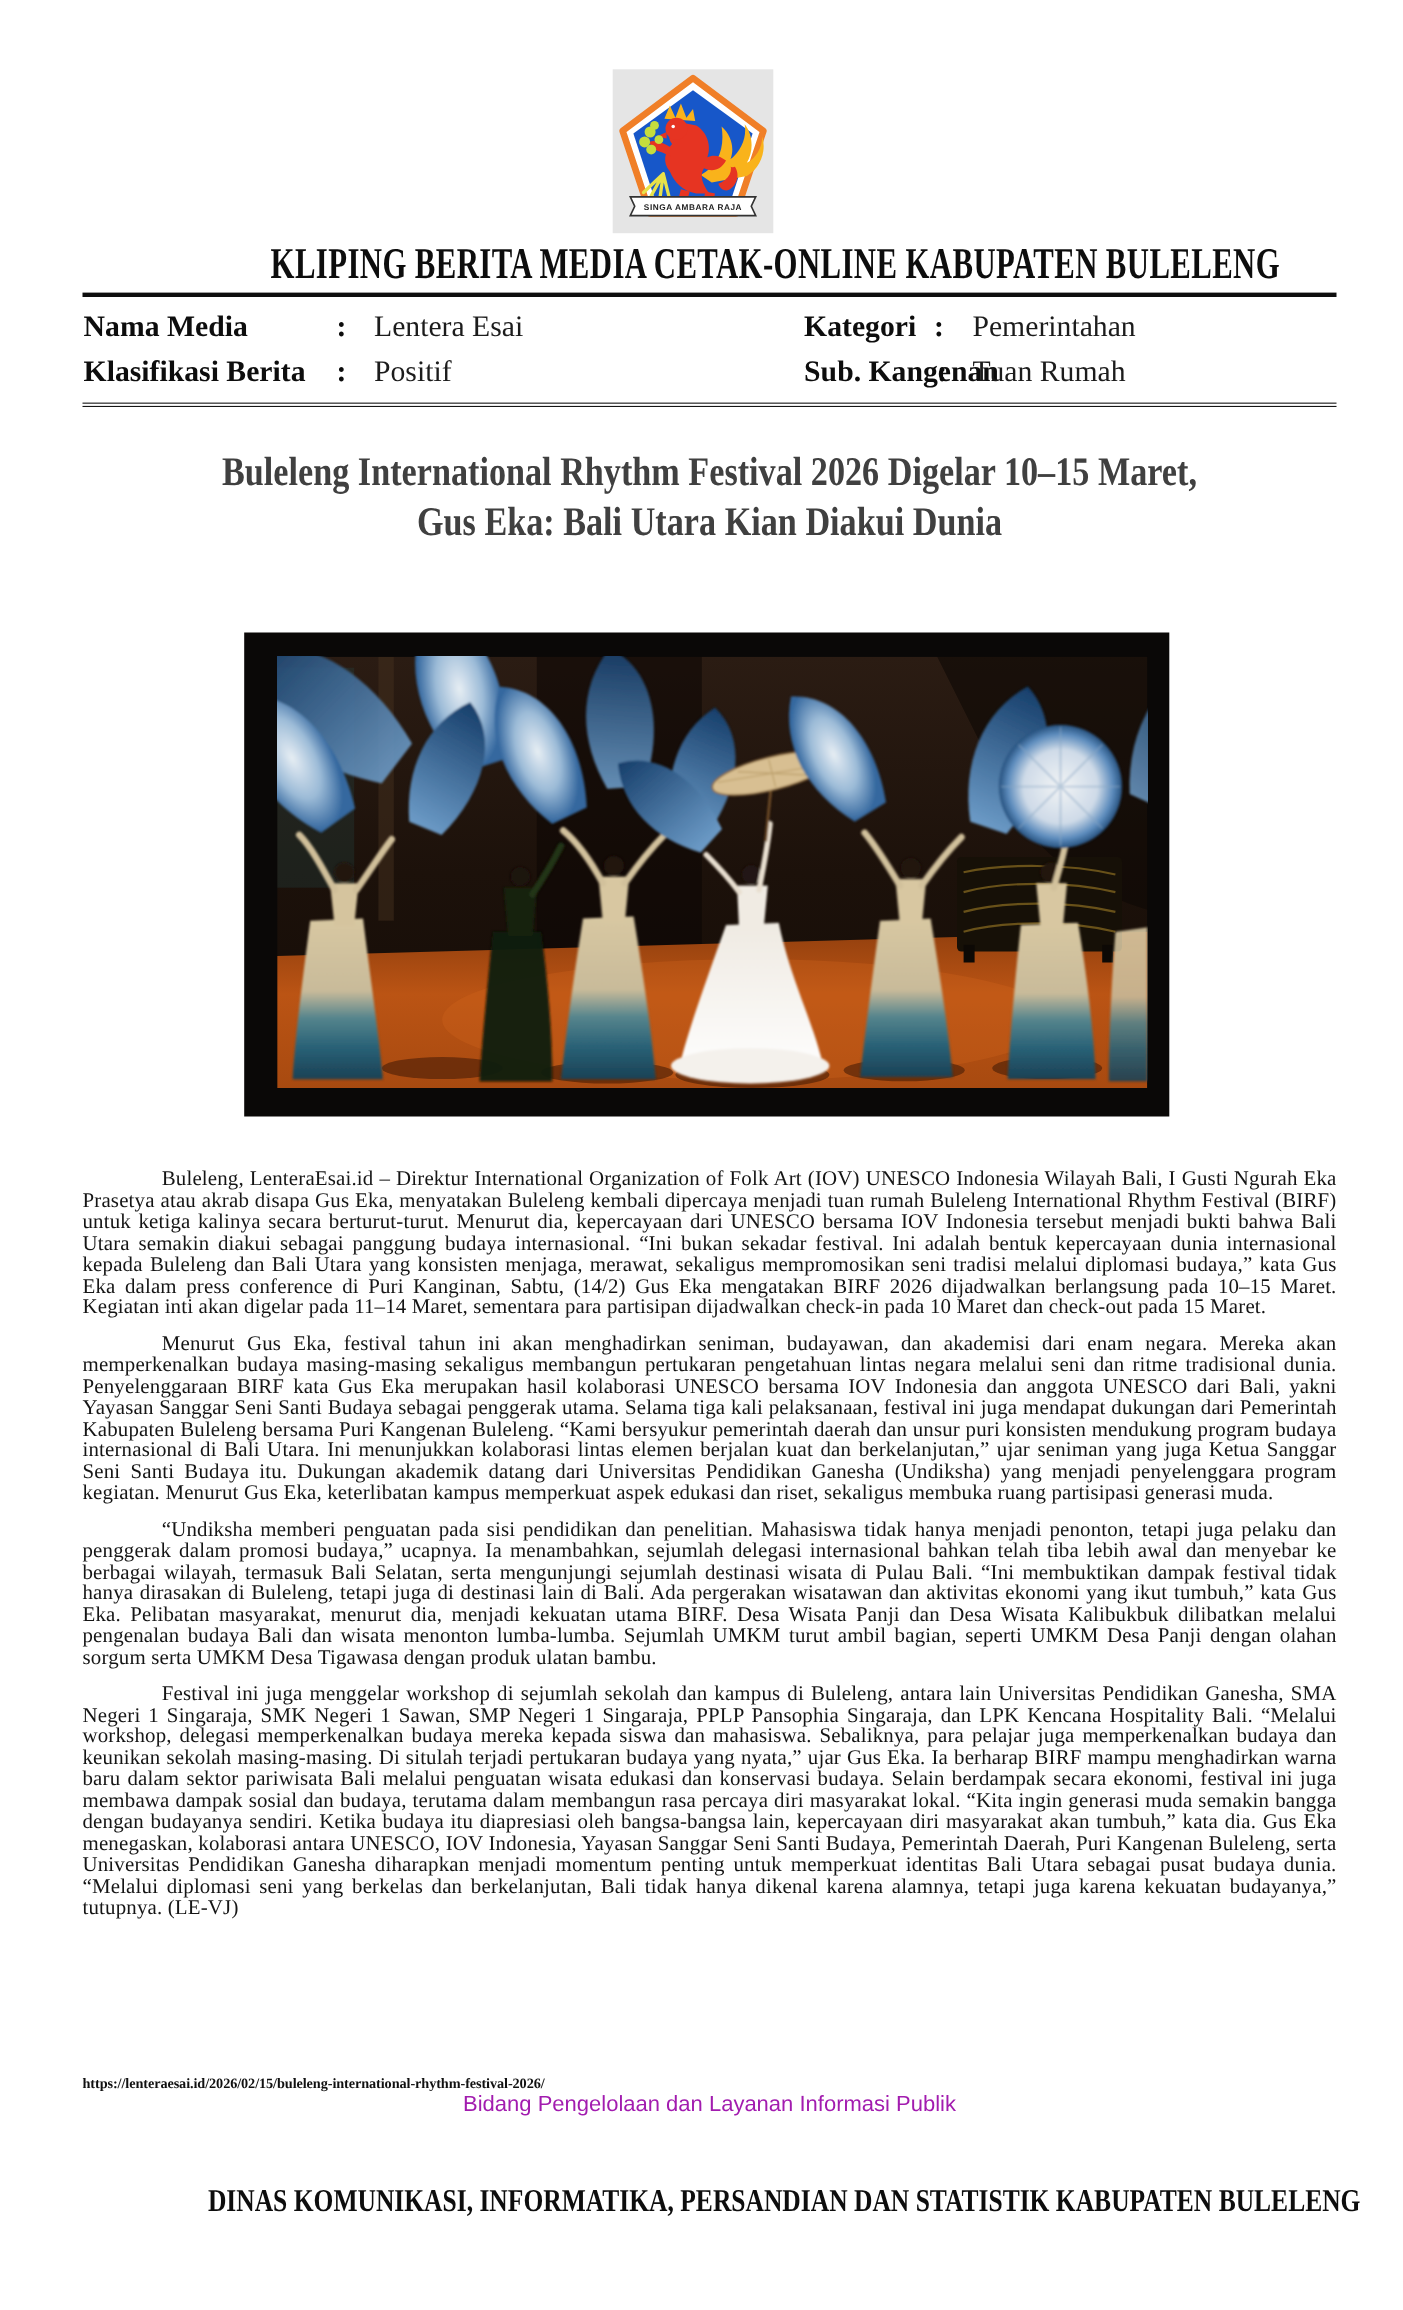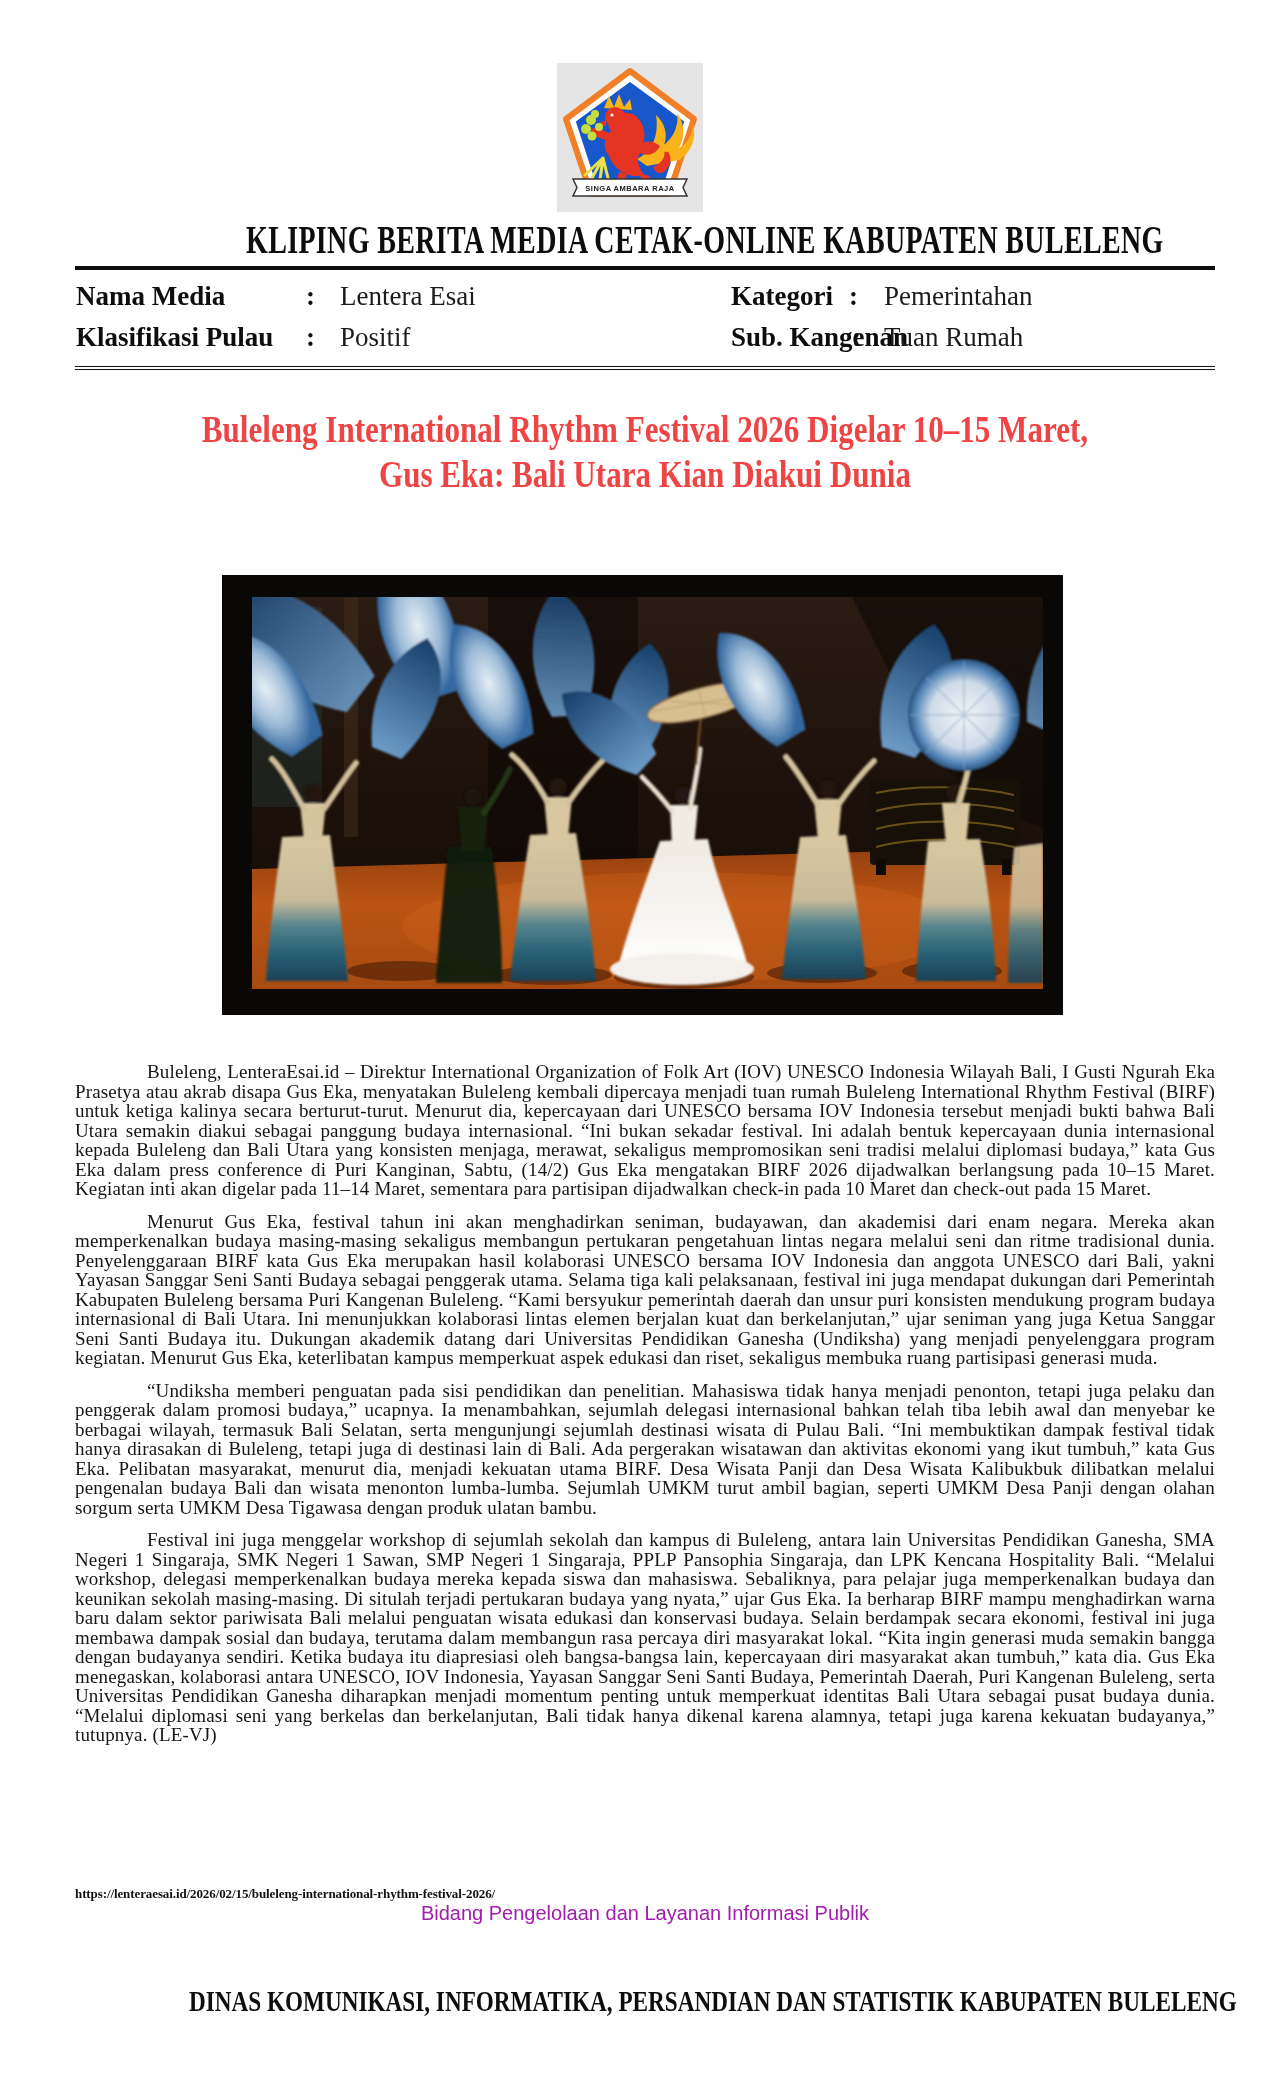--- a/index.html
+++ b/index.html
@@ -24,21 +24,21 @@
 
   
   .meta span{position:absolute;font-size:27px;line-height:30px;white-space:nowrap;}
   .meta .lbl{font-weight:bold;color:#0d0d0d;}
   .meta .sep{font-weight:bold;color:#0d0d0d;}
   .meta .val{font-weight:normal;color:#1c1c1c;}
 
   
   .article-title{
     position:absolute;left:75px;top:407px;width:1140px;text-align:center;
-    font-weight:bold;font-size:37px;line-height:45px;color:#ef4444;
+    font-weight:bold;font-size:37px;line-height:45px;color:#404040;
   }
   .article-title .line{display:block;transform:scaleX(.84);transform-origin:center;white-space:nowrap;}
 
   
   .photo-frame{position:absolute;left:222px;top:575px;width:841px;height:440px;background:#0a0807;}
   .photo-frame svg{position:absolute;left:30px;top:22px;width:791px;height:392px;}
 
   
   .body-text{position:absolute;left:75px;top:1062px;width:1140px;}
   .body-text p{
@@ -103,21 +103,21 @@
 </div>
 
 <div class="kliping-title">KLIPING BERITA MEDIA CETAK-ONLINE KABUPATEN BULELENG</div>
 <div class="rule1"></div>
 
 <div class="meta">
   <span class="lbl" style="left:76px;top:281px">Nama Media</span>
   <span class="sep" style="left:306px;top:281px">:</span>
   <span class="val" style="left:340px;top:281px">Lentera Esai</span>
 
-  <span class="lbl" style="left:76px;top:322px">Klasifikasi Pulau</span>
+  <span class="lbl" style="left:76px;top:322px">Klasifikasi Berita</span>
   <span class="sep" style="left:306px;top:322px">:</span>
   <span class="val" style="left:340px;top:322px">Positif</span>
 
   <span class="lbl" style="left:731px;top:281px">Kategori</span>
   <span class="sep" style="left:849px;top:281px">:</span>
   <span class="val" style="left:884px;top:281px">Pemerintahan</span>
 
   <span class="lbl" style="left:731px;top:322px">Sub. Kangenan</span>
   <span class="sep" style="left:852px;top:322px">:</span>
   <span class="val" style="left:884px;top:322px">Tuan Rumah</span>

